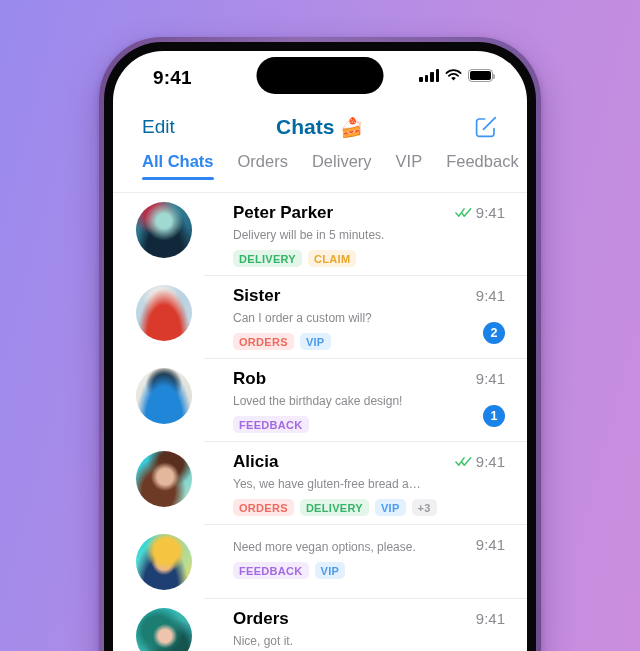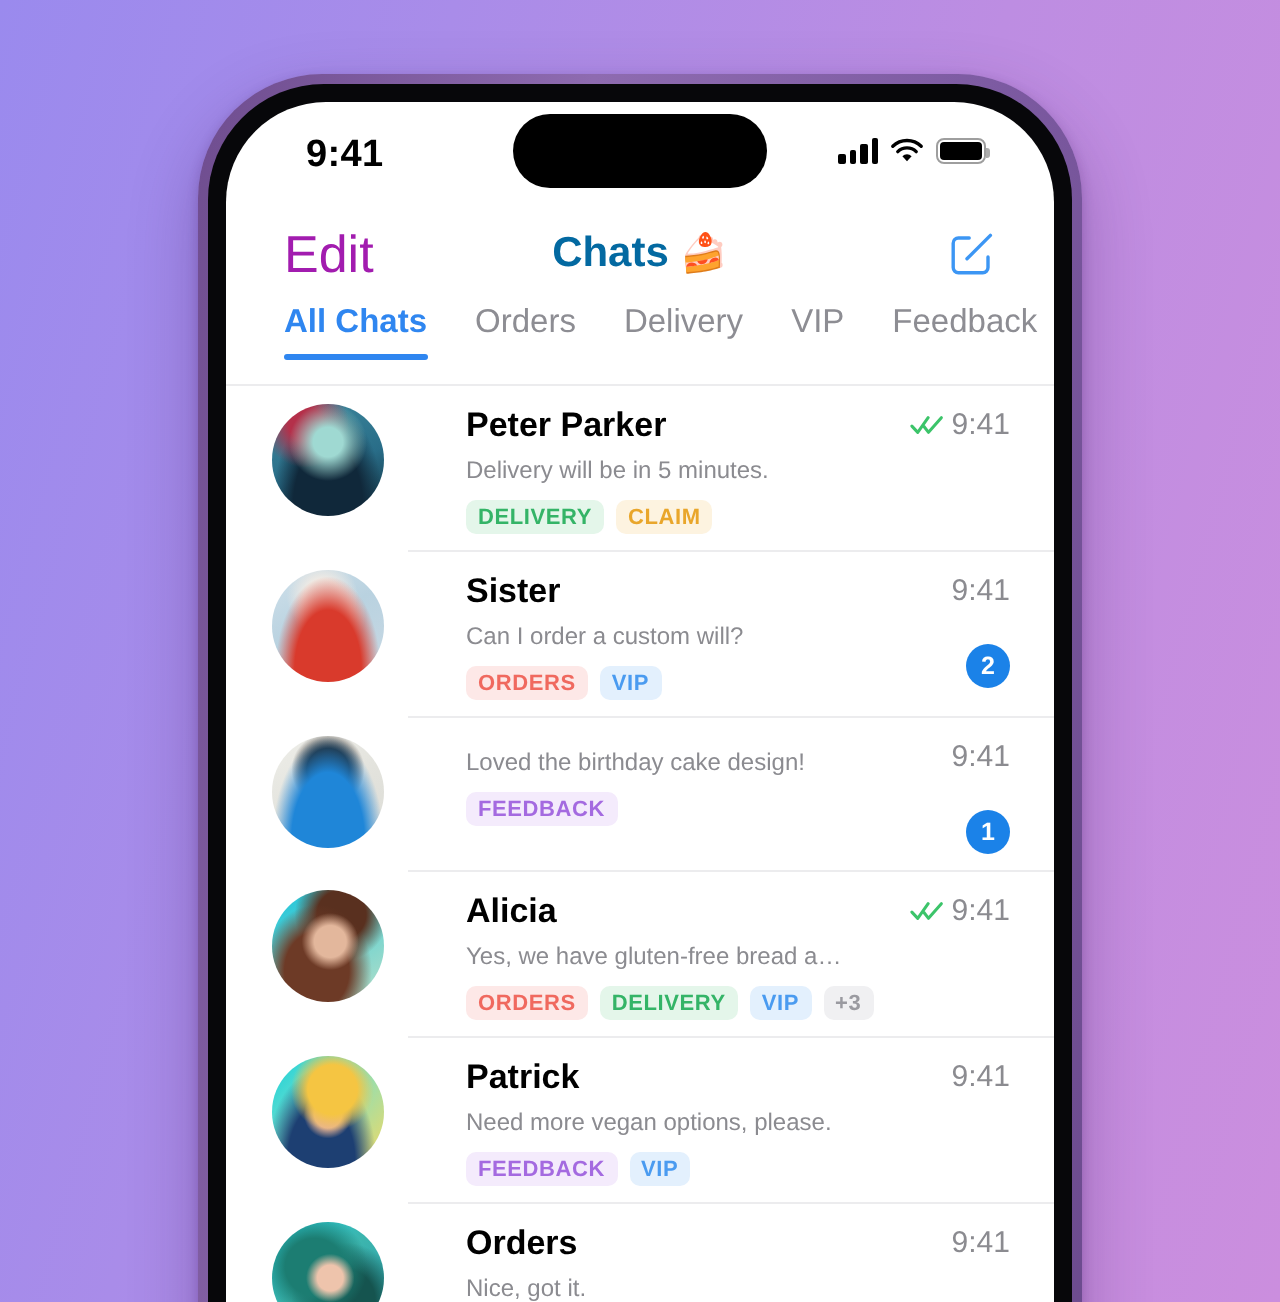--- a/index.html
+++ b/index.html
@@ -56,21 +56,21 @@
     content:""; position:absolute; right:-3.2px; top:4px; width:2px; height:5px;
     background:rgba(0,0,0,.32); border-radius:0 1.5px 1.5px 0;
   }
   #battery span{ display:block; width:100%; height:100%; background:#000; border-radius:2px; }
 
   
   #nav-bar{
     height:48px; position:relative; display:flex; align-items:center;
   }
   #edit-button{
-    position:absolute; left:29px; font-size:26px; color:#a21caf; cursor:pointer;
+    position:absolute; left:29px; font-size:19px; color:#0369a1; cursor:pointer;
   }
   #nav-title{
     width:100%; text-align:center; font-size:21px; font-weight:bold; color:#0369a1;
   }
   #nav-title .emoji{ font-size:19px; }
   #compose-button{
     position:absolute; right:28px; width:26px; height:26px; cursor:pointer;
   }
 
   
@@ -211,20 +211,21 @@
               <div class="meta-top">
                 <span class="chat-time">9:41</span>
               </div>
               <div class="badge">2</div>
             </div>
             <div class="sep"></div>
           </div>
           <div class="chat-row">
             <div class="avatar" style="background: radial-gradient(at 50% 93%, rgb(31, 134, 216) 0px, rgb(31, 134, 216) 46%, rgba(31, 134, 216, 0) 70%), radial-gradient(circle at 50% 30%, rgb(34, 32, 31) 0px, rgb(34, 32, 31) 22%, rgba(34, 32, 31, 0) 38%), radial-gradient(circle at 52% 46%, rgb(106, 74, 53) 0px, rgb(106, 74, 53) 15%, rgba(106, 74, 53, 0) 30%), linear-gradient(150deg, rgb(238, 238, 233) 0%, rgb(226, 226, 220) 55%, rgb(220, 220, 214) 100%);"></div>
             <div class="chat-main">
+              <div class="chat-name">Rob</div>
               <div class="chat-msg">Loved the birthday cake design!</div>
               <div class="tag-row">
                 <span class="tag" style="color: rgb(164, 106, 224); background: rgb(244, 235, 252);">FEEDBACK</span>
               </div>
             </div>
             <div class="chat-meta">
               <div class="meta-top">
                 <span class="chat-time">9:41</span>
               </div>
               <div class="badge">1</div>
@@ -250,21 +251,20 @@
                   <path d="M7.4 6.3 9.8 9.4 16.6 1.6" stroke="#3cc46a" stroke-width="1.6" fill="none" stroke-linecap="round" stroke-linejoin="round"></path>
                 </svg>
                 <span class="chat-time">9:41</span>
               </div>
             </div>
             <div class="sep"></div>
           </div>
           <div class="chat-row">
             <div class="avatar" style="background: radial-gradient(circle at 54% 30%, rgb(245, 197, 66) 0px, rgb(245, 197, 66) 25%, rgba(245, 197, 66, 0) 42%), radial-gradient(circle at 50% 52%, rgb(232, 180, 146) 0px, rgb(232, 180, 146) 17%, rgba(232, 180, 146, 0) 30%), radial-gradient(at 44% 94%, rgb(29, 63, 114) 0px, rgb(29, 63, 114) 38%, rgba(29, 63, 114, 0) 62%), linear-gradient(130deg, rgb(20, 207, 216) 0%, rgb(111, 224, 207) 38%, rgb(246, 217, 96) 100%);"></div>
             <div class="chat-main">
-              <div class="chat-name">Patrick</div>
               <div class="chat-msg">Need more vegan options, please.</div>
               <div class="tag-row">
                 <span class="tag" style="color: rgb(164, 106, 224); background: rgb(244, 235, 252);">FEEDBACK</span>
                 <span class="tag" style="color: rgb(74, 155, 240); background: rgb(227, 240, 253);">VIP</span>
               </div>
             </div>
             <div class="chat-meta">
               <div class="meta-top">
                 <span class="chat-time">9:41</span>
               </div>

